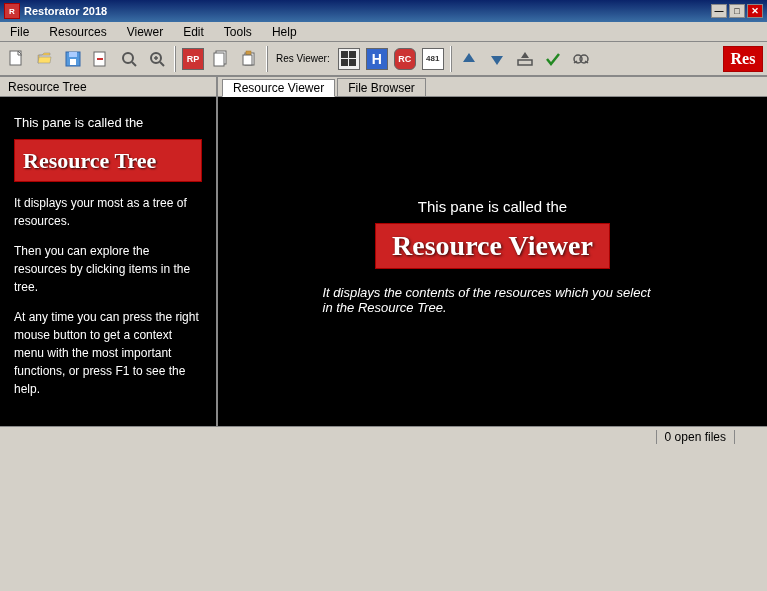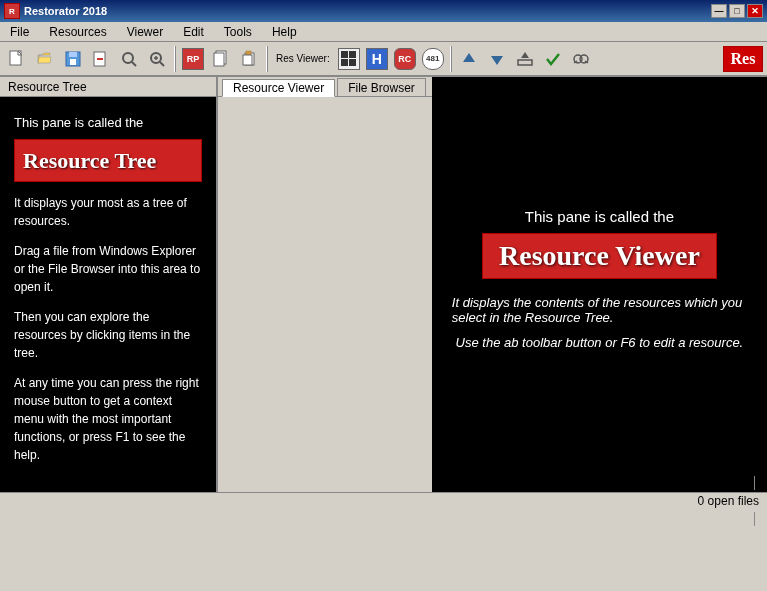--- a/index.html
+++ b/index.html
@@ -123,21 +123,21 @@
       margin-bottom: 12px;
       border: 1px solid #aa0000;
       text-shadow: 1px 1px 2px rgba(0,0,0,0.8);
     }
     .left-content p { margin-bottom: 12px; font-size: 12px; }
 
     
     .right-panel {
       flex: 1;
       display: flex;
-      flex-direction: row;
+      flex-direction: column;
     }
     .tabs-row {
       height: 20px;
       background: #d4d0c8;
       border-bottom: 1px solid #888;
       display: flex;
       align-items: flex-end;
       padding: 0 4px;
     }
     .tab {
@@ -192,21 +192,21 @@
       background: #d4d0c8;
       border-top: 1px solid #888;
       display: flex;
       align-items: center;
       justify-content: flex-end;
       padding: 0 8px;
       font-size: 12px;
       color: #000;
     }
     .status-section {
-      display: flex; align-items: flex-end; gap: 4px; flex-direction: column;
+      display: flex; align-items: flex-end; gap: 4px;
     }
     .status-divider { width: 1px; height: 14px; background: #888; margin: 0 4px; }
 
     
     .box-icon {
       width: 22px; height: 22px;
       border: 1px solid #666;
       background: #fff;
       display: flex; align-items: center; justify-content: center;
       font-size: 10px; font-weight: bold; color: #333;
@@ -324,21 +324,21 @@
 
   <div class="tb-tool">
     <div class="box-icon h">H</div>
   </div>
 
   <div class="tb-tool">
     <div class="box-icon rc" style="font-size:9px;">RC</div>
   </div>
 
   <div class="tb-tool">
-    <div class="box-icon" style="font-size:8px;border-radius:10px;">481</div>
+    <div class="box-icon" style="font-size:8px;">481</div>
   </div>
 
   <div class="tb-separator"></div>
 
   <div class="tb-tool">
     <svg width="18" height="18" viewBox="0 0 18 18">
         <polygon points="9,3 15,12 3,12" fill="#336699"></polygon>
       </svg>
   </div>
 
@@ -378,40 +378,38 @@
 <div class="panels-row">
 
   <div class="left-panel">
     <div class="panel-header">
       <span>Resource Tree</span>
     </div>
     <div class="left-content">
       <div class="intro-text">This pane is called the</div>
       <div class="banner">Resource Tree</div>
       <p>It displays your most as a tree of resources.</p>
-      <p>Drag a file from Windows Explorer or the File Browser into this area to open it.</p>
       <p>Then you can explore the resources by clicking items in the tree.</p>
       <p>At any time you can press the right mouse button to get a context menu with the most important functions, or press F1 to see the help.</p>
     </div>
   </div>
 
   <div class="right-panel">
     <div class="tabs-row">
       <div class="tab active">
         <span>Resource Viewer</span>
       </div>
       <div class="tab">
         <span>File Browser</span>
       </div>
     </div>
     <div class="right-content">
       <div class="intro-text">This pane is called the</div>
       <div class="banner">Resource Viewer</div>
       <p>It displays the contents of the resources which you select in the Resource Tree.</p>
-      <p>Use the ab toolbar button or F6 to edit a resource.</p>
     </div>
   </div>
 
 </div>
 
 <div class="status-bar">
   <div class="status-section">
     <div class="status-divider"></div>
     <span>0 open files</span>
     <div class="status-divider"></div>

